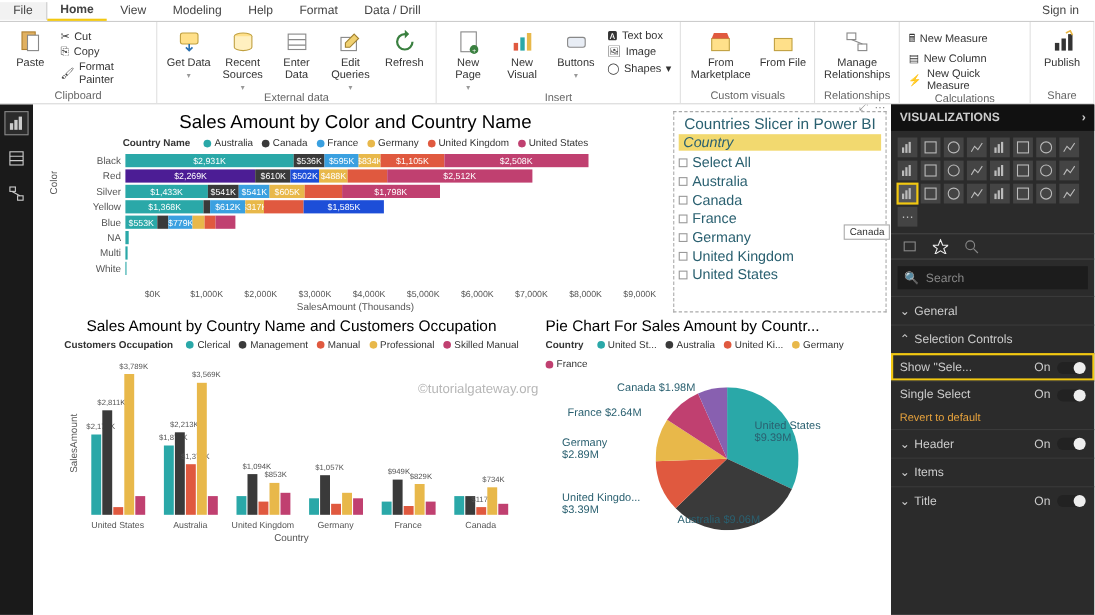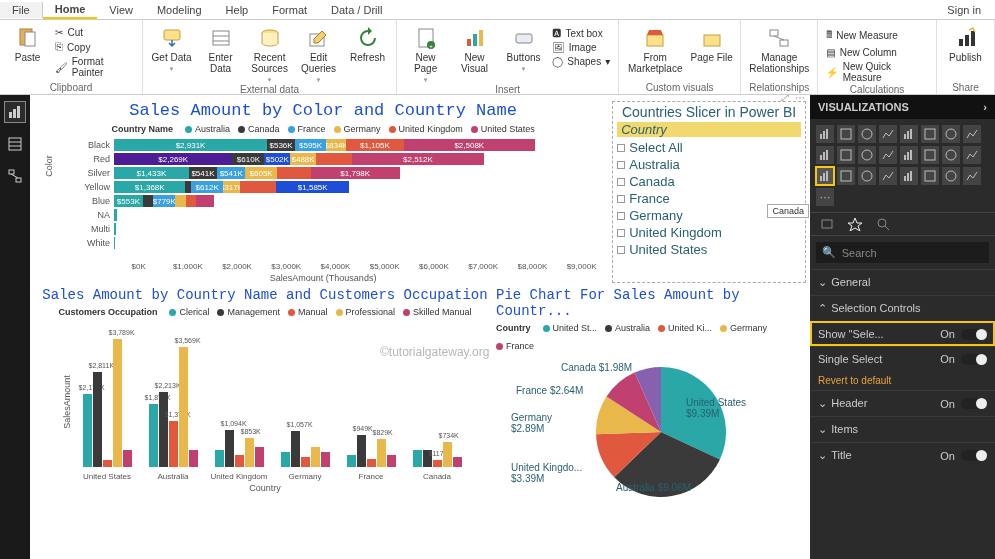--- a/index.html
+++ b/index.html
@@ -23,21 +23,21 @@
   
   .main { display:flex; height:464px; }
   .leftrail { width:30px; background:#1a1a1a; display:flex; flex-direction:column; align-items:center; padding-top:6px; gap:10px;}
   .leftrail .rbtn { width:22px; height:22px; display:flex; align-items:center; justify-content:center; color:#ccc; border:1px solid transparent;}
   .leftrail .rbtn.active { border:1px solid #888; background:#2b2b2b;}
   .canvas { flex:1; background:#fff; overflow:hidden; position:relative; padding:6px 4px 0 10px;}
   .rightpane { width:185px; background:#2b2b2b; color:#ccc; display:flex; flex-direction:column; font-size:11px;}
   
   .row1 { display:flex; gap:6px;}
   .stackchart { width:570px;}
-  .charttitle { font-family: Liberation Mono, monospace; color:#1d4ed8; font-size:17px; text-align:center; font-weight:500;}
+  .charttitle { font-family: Liberation Sans, sans-serif; color:#000000; font-size:17px; text-align:center; font-weight:500;}
   .legend { font-size:9px; display:flex; gap:8px; justify-content:center; margin:4px 0; flex-wrap:wrap;}
   .legend .lname { font-weight:600; margin-right:4px;}
   .legend span { display:inline-flex; align-items:center; gap:3px;}
   .sw { width:7px; height:7px; border-radius:50%; display:inline-block;}
   .hbars { position:relative; height:120px; margin-left:44px; width:510px;}
   .hrow { display:flex; align-items:center; height:14px; font-size:9px;}
   .hrow .ylabel { width:30px; text-align:right; padding-right:4px; color:#555;}
   .hbar { height:12px; display:flex; position:relative;}
   .seg { height:100%; color:#fff; font-size:8px; display:flex; align-items:center; justify-content:center; white-space:nowrap; overflow:hidden;}
   .xaxis { display:flex; font-size:8px; color:#555; margin-top:4px; margin-left:74px;}
@@ -135,36 +135,36 @@
               <rect x="3" y="3" width="16" height="10" rx="2" fill="#ffe08a" stroke="#c0a040"></rect>
               <path d="M11 13v6m-3-3l3 3 3-3" stroke="#2a70b0" fill="none" stroke-width="1.5"></path>
             </svg>
           </div>
           <span>Get Data</span>
           <span style="font-size:7px;color:#999">▾</span>
         </div>
       <div class="bigbtn">
           <div class="bicon">
             <svg width="22" height="22">
+              <ellipse cx="11" cy="6" rx="8" ry="3" fill="#ffe08a" stroke="#c0a040"></ellipse>
+              <path d="M3 6v10c0 1.6 3.6 3 8 3s8-1.4 8-3V6" fill="#fff0c0" stroke="#c0a040"></path>
+            </svg>
+          </div>
+          <span>Recent Sources</span>
+          <span style="font-size:7px;color:#999">▾</span>
+        </div>
+      <div class="bigbtn">
+          <div class="bicon">
+            <svg width="22" height="22">
               <rect x="3" y="4" width="16" height="14" fill="#fff" stroke="#888"></rect>
               <line x1="3" y1="9" x2="19" y2="9" stroke="#888"></line>
               <line x1="3" y1="14" x2="19" y2="14" stroke="#888"></line>
             </svg>
           </div>
           <span>Enter Data</span>
-        </div>
-      <div class="bigbtn">
-          <div class="bicon">
-            <svg width="22" height="22">
-              <ellipse cx="11" cy="6" rx="8" ry="3" fill="#ffe08a" stroke="#c0a040"></ellipse>
-              <path d="M3 6v10c0 1.6 3.6 3 8 3s8-1.4 8-3V6" fill="#fff0c0" stroke="#c0a040"></path>
-            </svg>
-          </div>
-          <span>Recent Sources</span>
-          <span style="font-size:7px;color:#999">▾</span>
         </div>
       <div class="bigbtn">
           <div class="bicon">
             <svg width="22" height="22">
               <rect x="2" y="7" width="14" height="12" fill="#fff" stroke="#888"></rect>
               <path d="M14 4l4 4-8 8h-4v-4z" fill="#f0d070" stroke="#a08030"></path>
             </svg>
           </div>
           <span>Edit Queries</span>
           <span style="font-size:7px;color:#999">▾</span>
@@ -238,21 +238,21 @@
             </svg>
           </div>
           <span>From Marketplace</span>
         </div>
       <div class="bigbtn">
           <div class="bicon">
             <svg width="22" height="22">
               <rect x="3" y="8" width="16" height="11" fill="#ffe08a" stroke="#c0a040"></rect>
             </svg>
           </div>
-          <span>Page File</span>
+          <span>From File</span>
         </div>
     </div>
     <div class="glabel">Custom visuals</div>
   </div>
 
   <div class="ribgroup">
     <div class="gbuttons">
       <div class="bigbtn" style="width:64px">
           <div class="bicon">
             <svg width="22" height="22">

